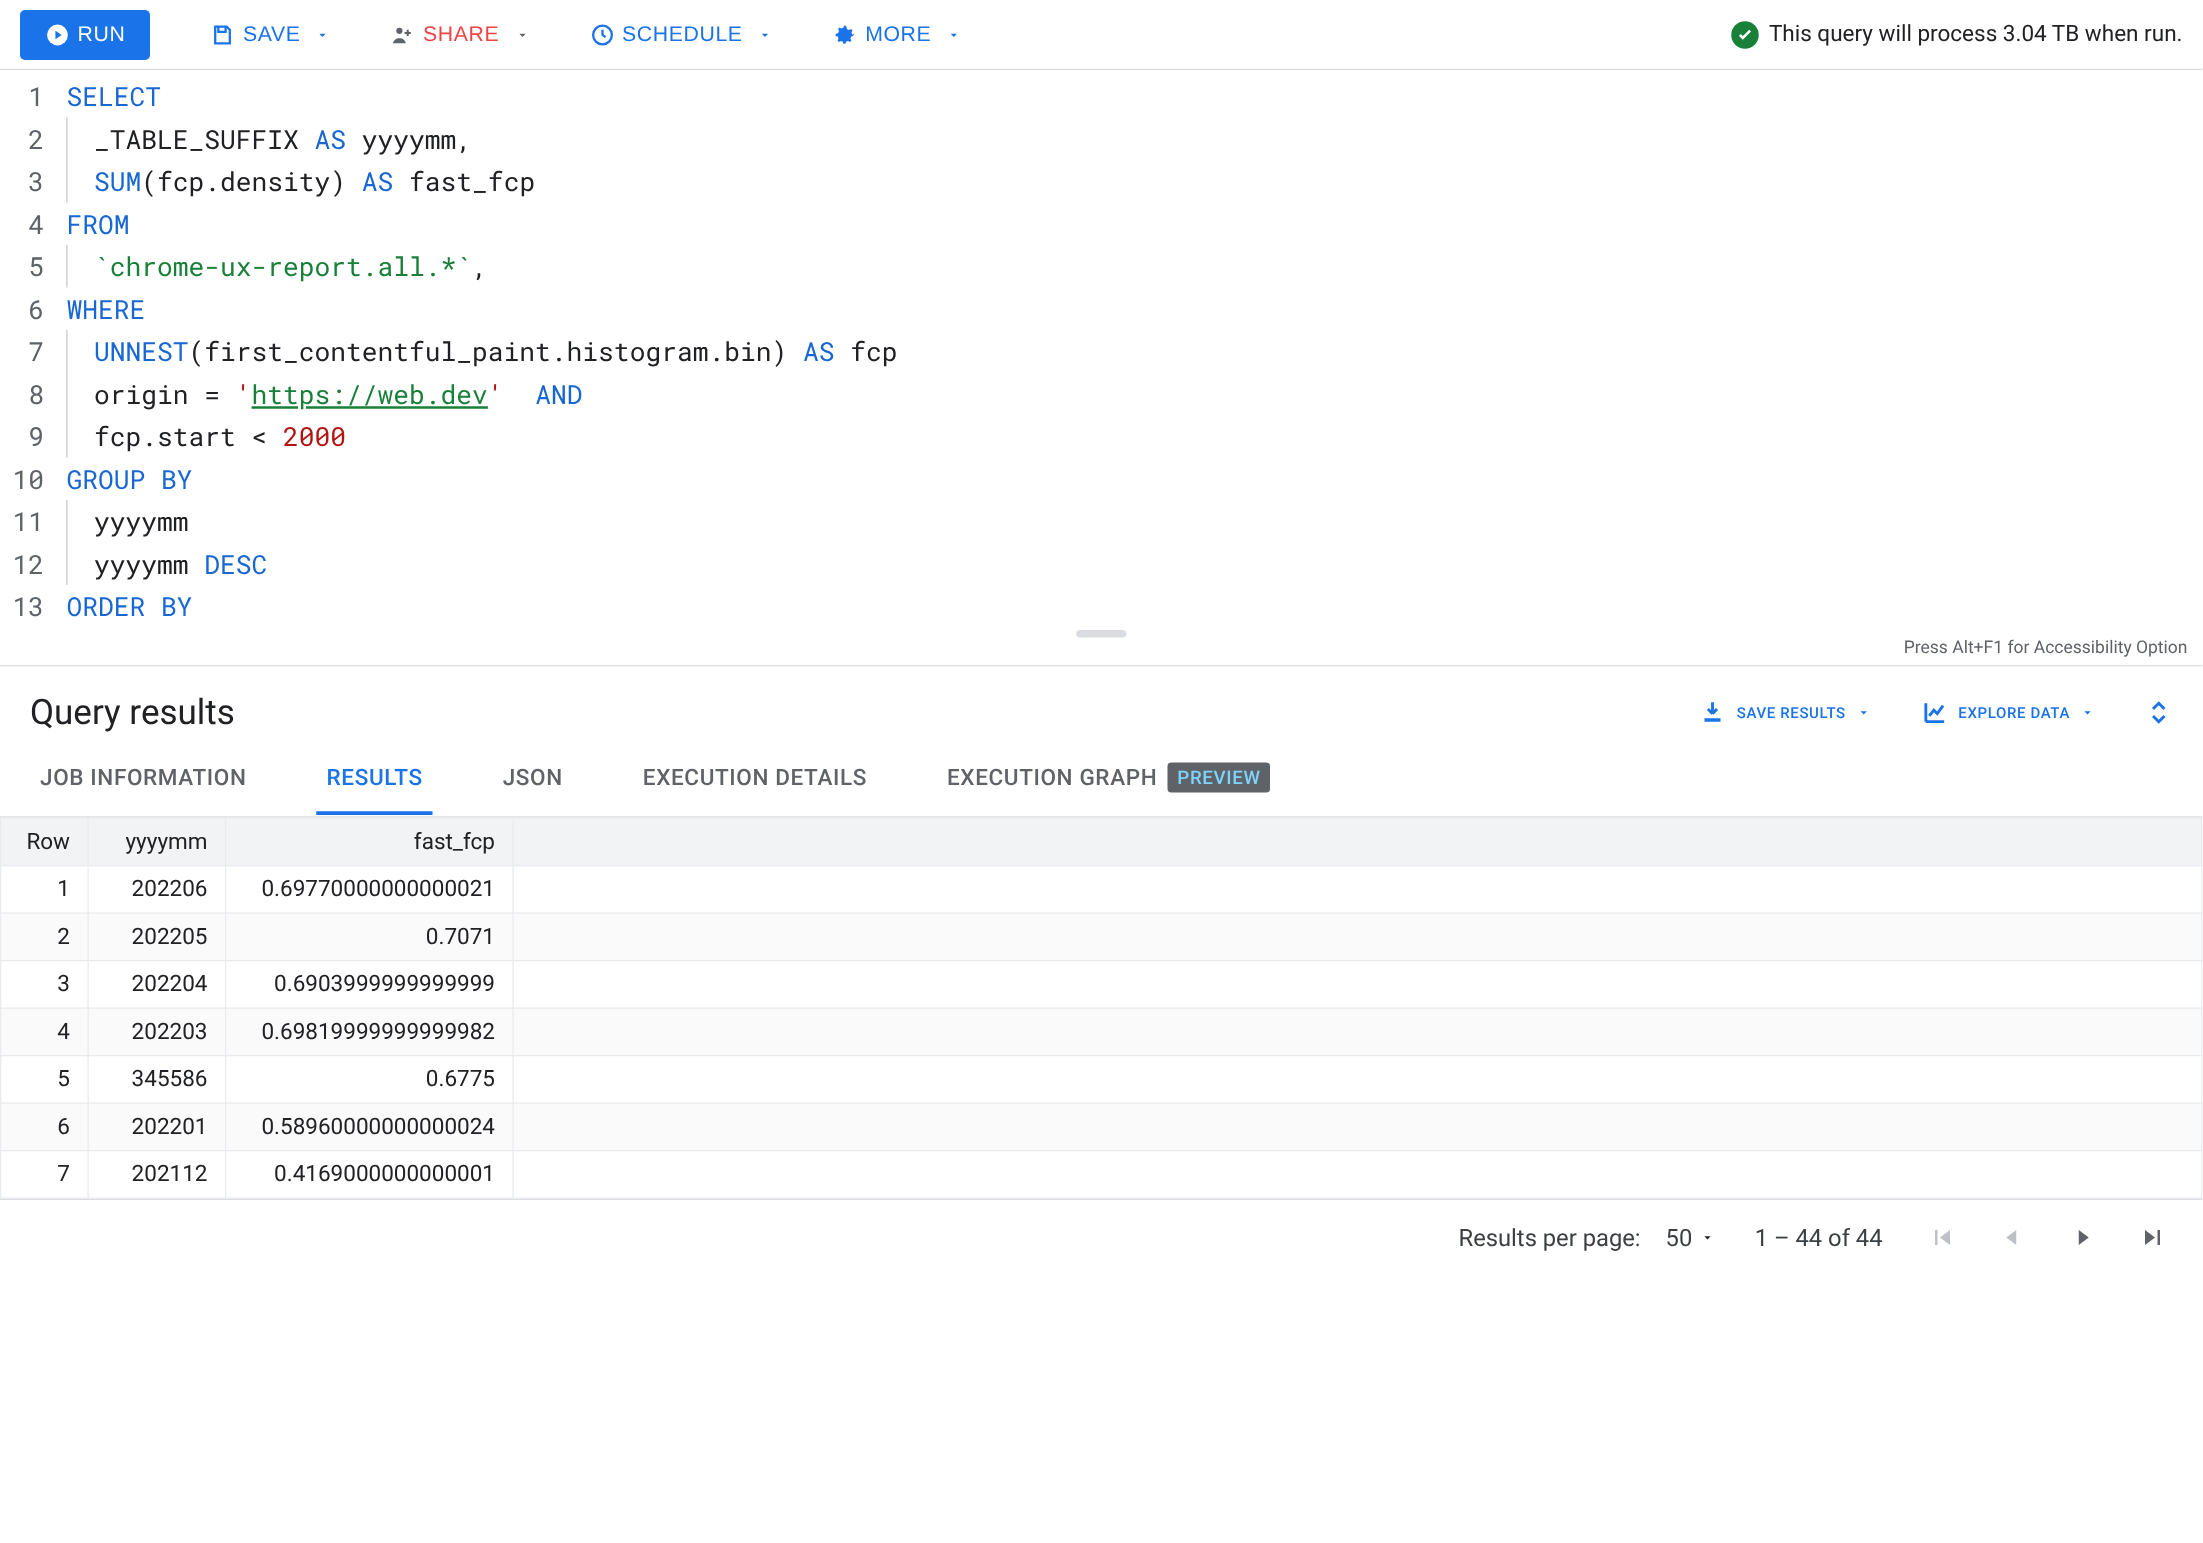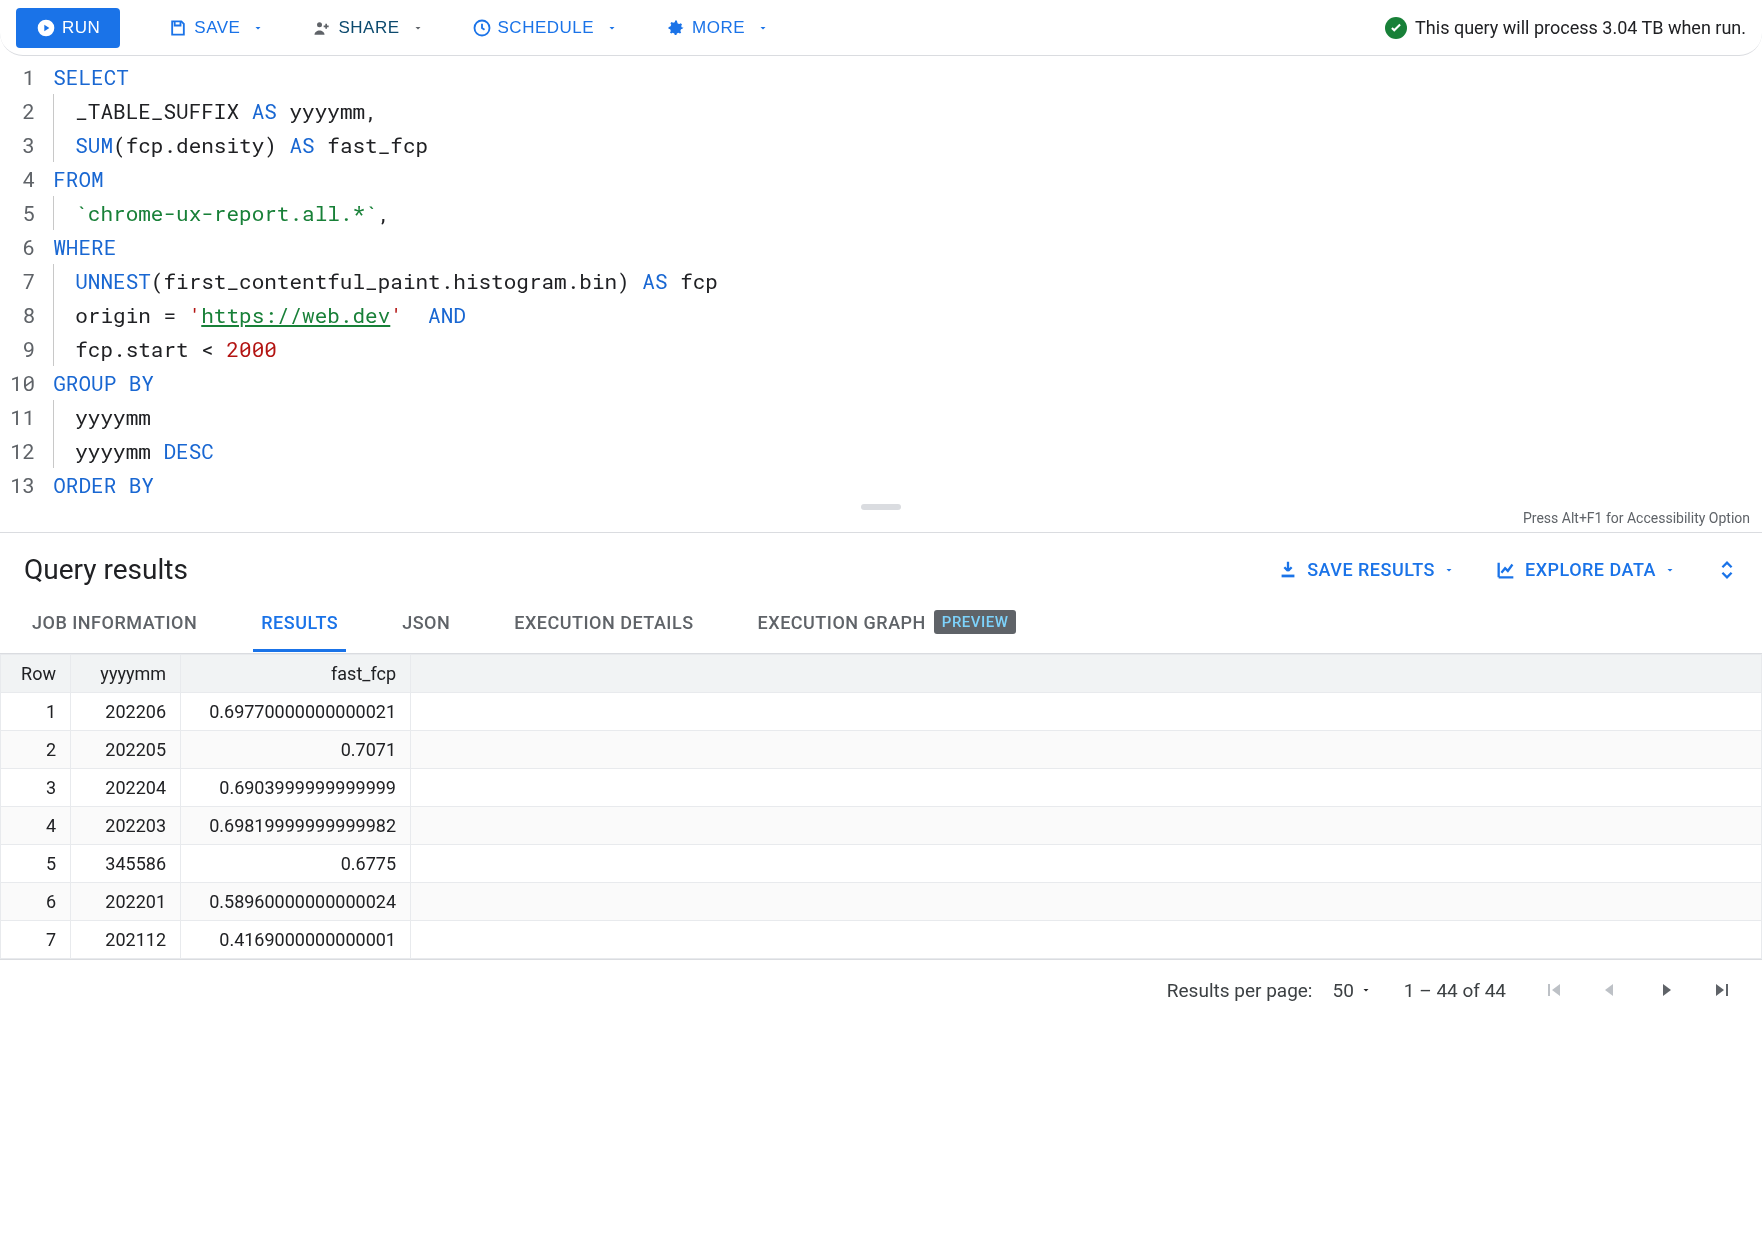--- a/index.html
+++ b/index.html
@@ -10,42 +10,41 @@
       background: #fff;
     }
     
     .toolbar {
       display: flex;
       align-items: center;
       padding: 8px 16px;
       border-bottom: 1px solid #dadce0;
       gap: 8px;
       height: 56px;
-      border-radius: 23px;
     }
     .btn {
       display: inline-flex;
       align-items: center;
       gap: 6px;
       padding: 8px 16px;
       border-radius: 4px;
       font-weight: 500;
       font-size: 17px;
       letter-spacing: 0.5px;
       cursor: pointer;
       border: none;
       background: transparent;
     }
     .btn-primary {
       background: #1a73e8;
       color: #fff;
       padding: 10px 20px;
     }
     .btn-secondary { color: #1a73e8; }
-    .btn-muted { color: #0c4a6e; }
+    .btn-muted { color: #ef4444; }
     .dd-arrow {
       display: inline-flex;
       color: #1a73e8;
       margin-left: -4px;
     }
     .dd-arrow.muted { color: #5f6368; }
     .toolbar .group { display: flex; align-items: center; margin-right: 24px; }
     .spacer { flex: 1; }
     .status {
       display: flex;
@@ -124,21 +123,21 @@
       font-weight: 400;
       color: #202124;
       flex: 1;
     }
     .results-action {
       display: inline-flex;
       align-items: center;
       gap: 8px;
       color: #1a73e8;
       font-weight: 500;
-      font-size: 18px;
+      font-size: 12px;
       letter-spacing: 0.5px;
       cursor: pointer;
       margin-left: 24px;
     }
     .expand-toggle { color: #1a73e8; cursor: pointer; margin-left: 24px; }
     
     .tabs {
       display: flex;
       border-bottom: 1px solid #dadce0;
       padding: 0 24px;

